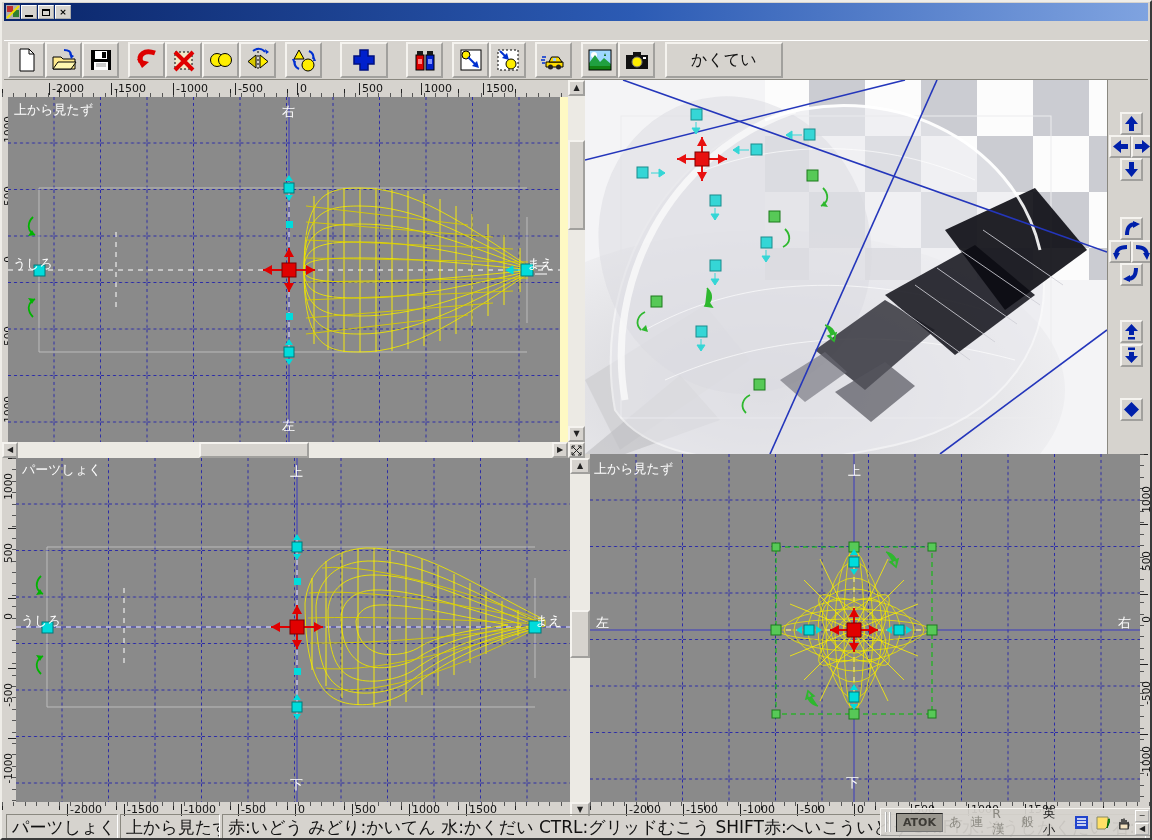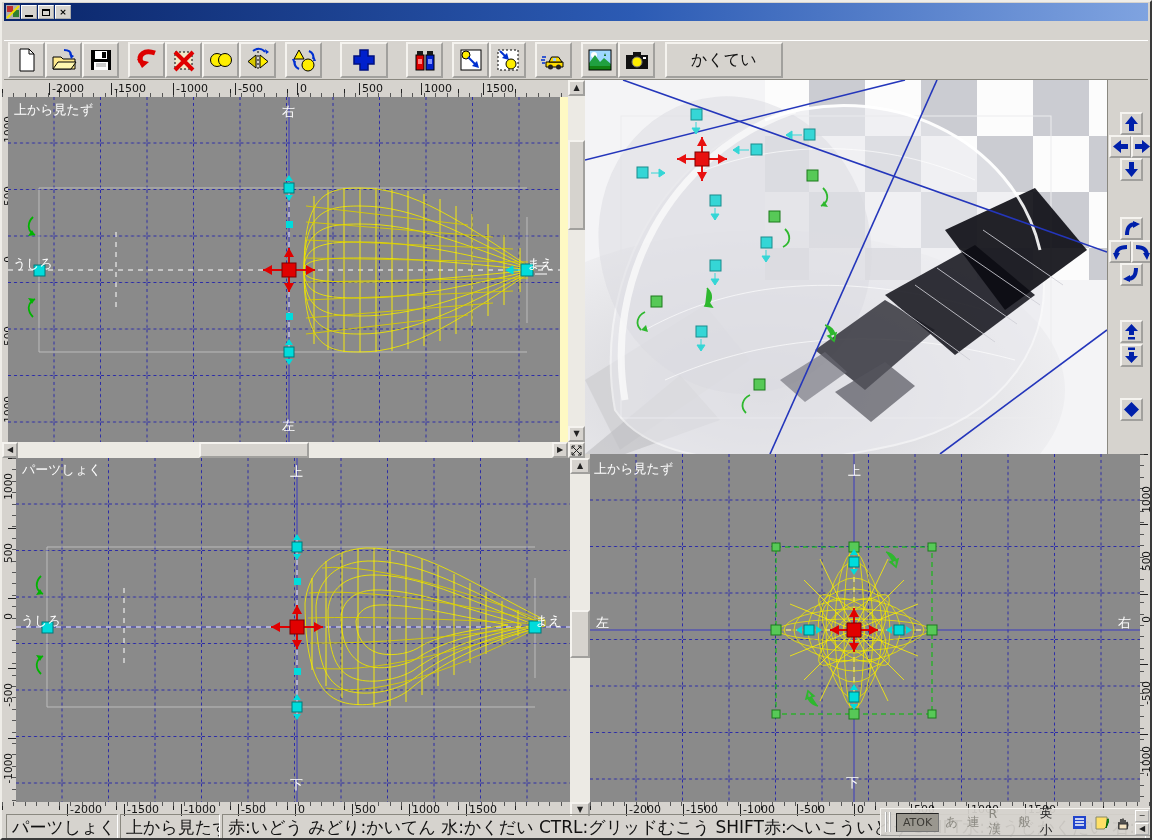--- a/index.html
+++ b/index.html
@@ -39,21 +39,21 @@
 
 .navpanel{position:absolute;background:#d6d3ce;border-left:1px solid #8a8880}
 .navbtn{position:absolute;width:23px;height:23px;background:#d6d3ce;border:2px outset #f5f3ef;display:flex;align-items:center;justify-content:center}
 
 .statusbar{position:absolute;left:2px;right:2px;bottom:0;height:22px;background:#d6d3ce;display:flex;align-items:center;padding:0 2px;gap:2px}
 .spanel{height:27px;border:1px solid;border-color:#8a8880 #fff #fff #8a8880;display:flex;align-items:center;font-size:17px;color:#111;padding:0 5px;white-space:nowrap;overflow:hidden}
 .swatch{width:30px;height:13px;background:#fff;border:1px solid #8a8880;margin-left:5px}
 
 .atok{position:absolute;left:878px;top:806px;width:272px;height:28px;background:rgba(214,211,206,.93);border:1px outset #f5f3ef;display:flex;align-items:center;z-index:60;padding:0 2px;gap:3px}
 .atok .grip{width:6px;height:20px;border-left:2px ridge #fff;border-right:2px ridge #fff;margin:0 2px}
-.atok .alabel{background:#9a978f;color:#3c3a35;font-size:11px;font-weight:normal;padding:2px 6px;border:1px inset #777}
+.atok .alabel{background:#9a978f;color:#3c3a35;font-size:11px;font-weight:bold;padding:2px 6px;border:1px inset #777}
 .atok .mode{font-size:12.5px;color:#8a8880;padding:0 3px}
 .atok .mode.on{color:#222}
 .atok .aibtn{width:19px;height:19px;display:flex;align-items:center;justify-content:center;background:transparent;border:1px solid transparent}
 .atok .mini{display:flex;flex-direction:column;margin-left:auto;gap:1px}
 .atok .mini div{width:14px;height:12px;background:#d6d3ce;border:1px outset #fff;font-size:8px;display:flex;align-items:center;justify-content:center;color:#222}
 </style>
 </head>
 <body>
 
 <div id="app">

